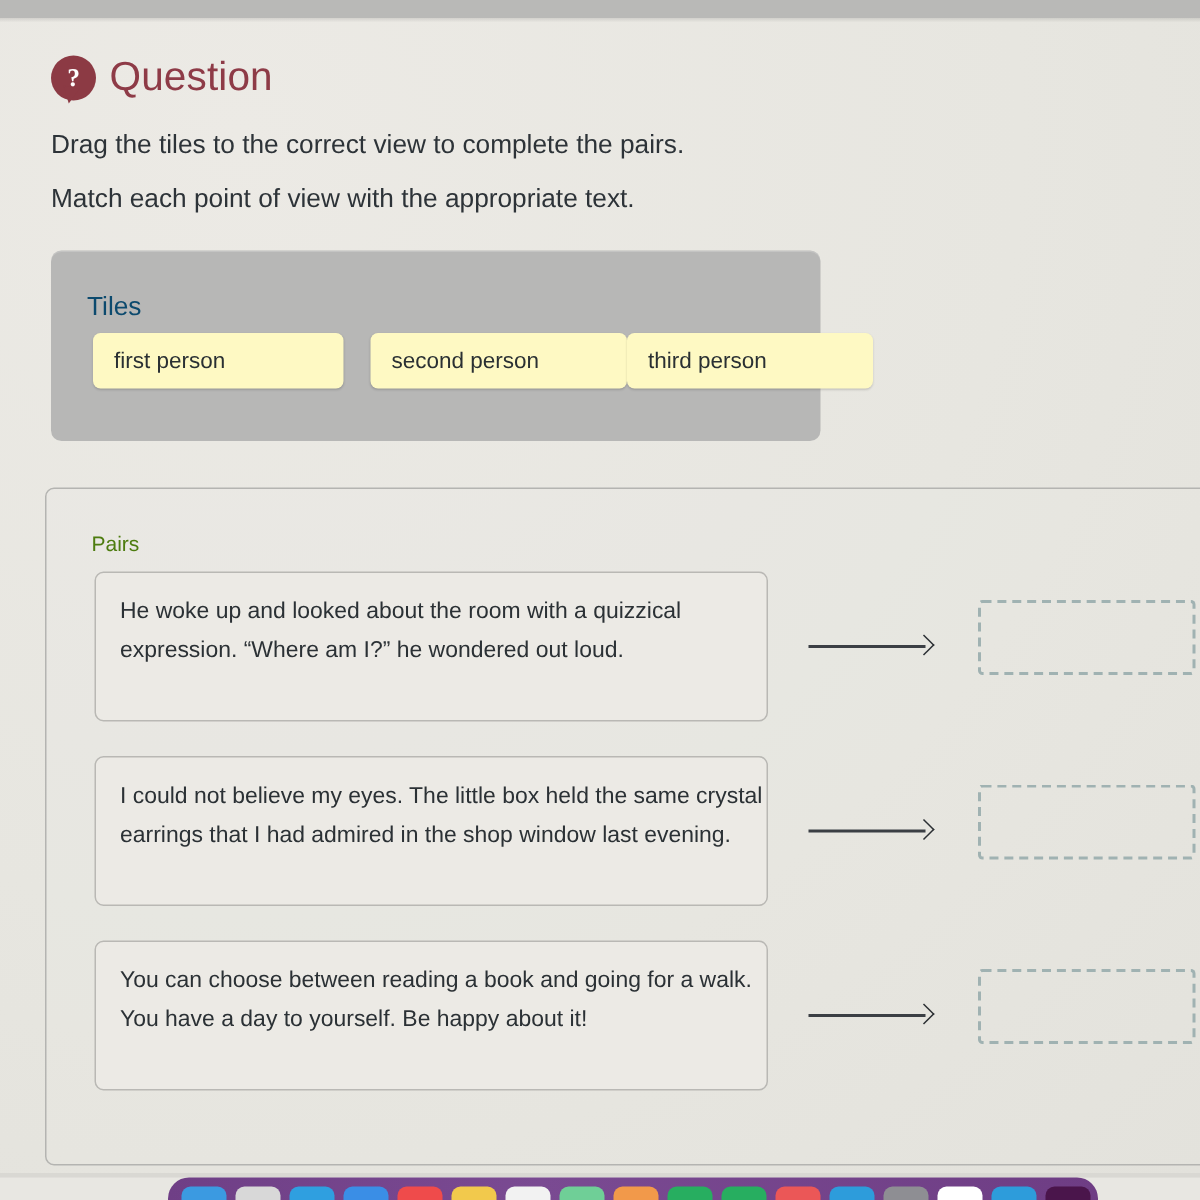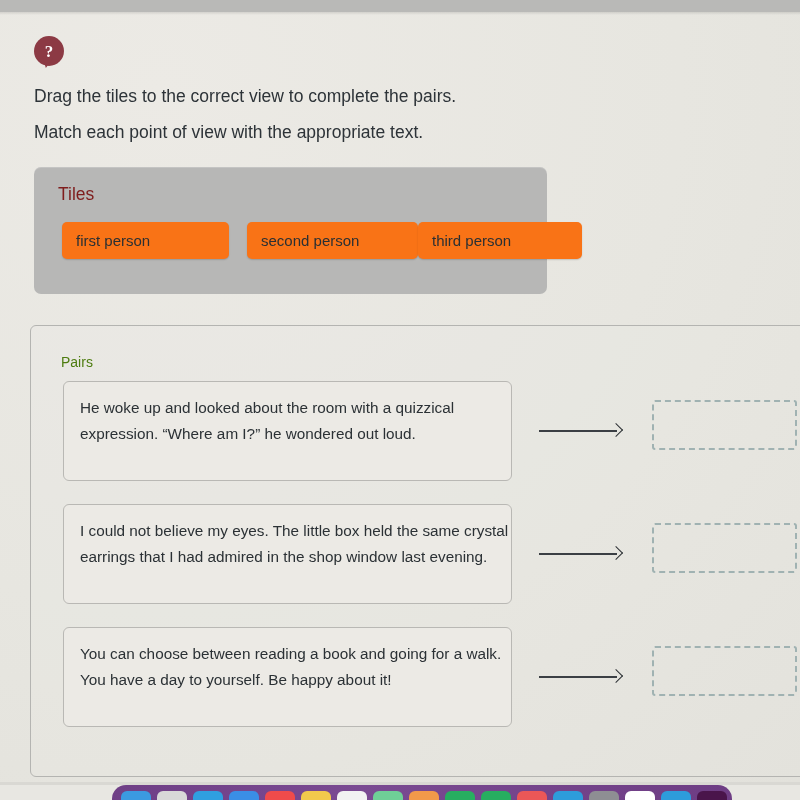--- a/index.html
+++ b/index.html
@@ -110,33 +110,33 @@
   .tiles-panel {
     position: absolute;
     left: 34px; top: 167px;
     width: 513px; height: 127px;
     background: #b7b7b6;
     border-radius: 7px;
     box-shadow: inset 0 1px 0 rgba(255,255,255,0.18);
   }
   .tiles-title {
     position: absolute;
-    left: 24px; top: 17px;
-    color: #7f1d1d;
+    left: 24px; top: 27px;
+    color: #0c4a6e;
     font-size: 17.5px;
   }
   .tiles-row {
     position: absolute;
     left: 28px; top: 55px;
     display: flex;
     align-items: center;
   }
   .tile {
     height: 37px;
-    background: #f97316;
+    background: #fef9c3;
     border-radius: 5px;
     display: flex;
     align-items: center;
     padding: 0 14px;
     color: #2a3033;
     font-size: 15px;
     box-shadow: 0 1px 1.5px rgba(0,0,0,0.16);
     white-space: nowrap;
     cursor: grab;
   }
@@ -253,20 +253,21 @@
   <div class="page-bg"></div>
   <div class="top-band"></div>
   <div class="top-band-shadow"></div>
 
   <div class="q-header">
     <span class="q-icon">
       <span class="bubble"></span>
       <span class="tail"></span>
       <span class="mark">?</span>
     </span>
+    <span class="q-title">Question</span>
   </div>
 
   <div class="instr instr-1">Drag the tiles to the correct view to complete the pairs.</div>
   <div class="instr instr-2">Match each point of view with the appropriate text.</div>
 
   <div class="tiles-panel">
     <div class="tiles-title">Tiles</div>
     <div class="tiles-row">
       <div class="tile tile-0">first person</div>
       <div class="tile tile-1">second person</div>

